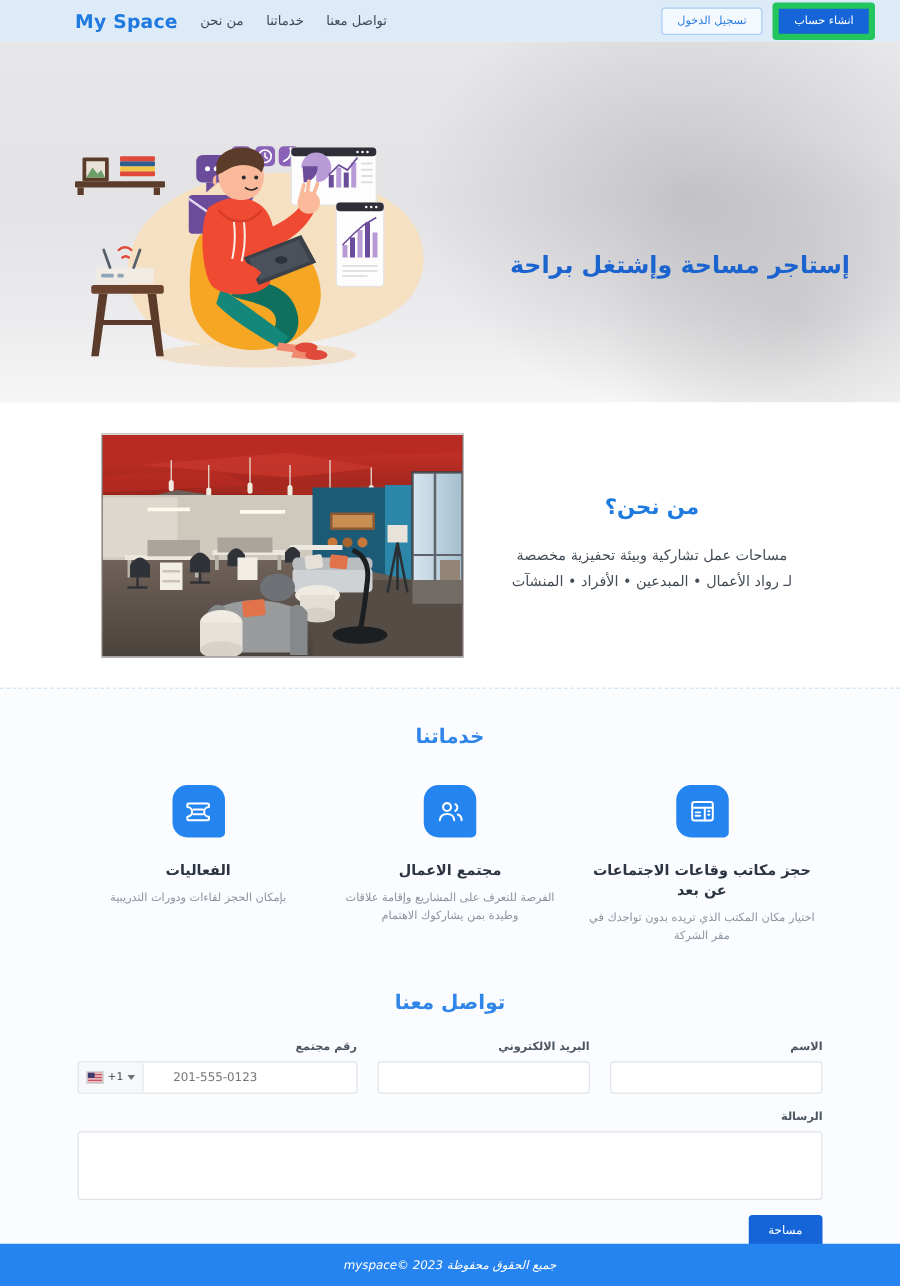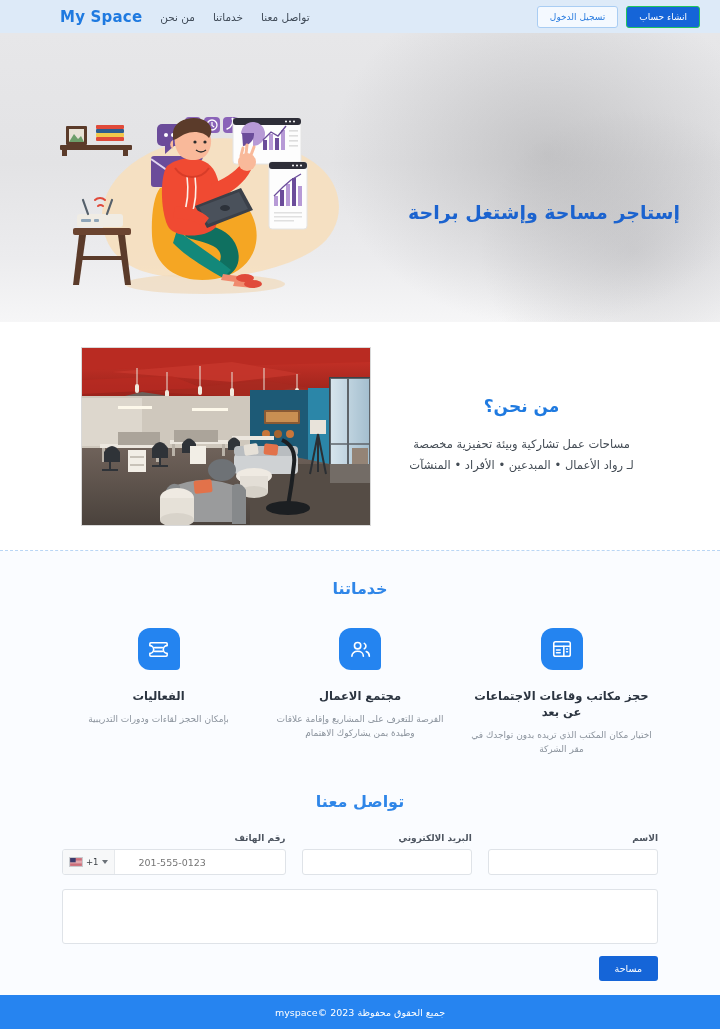--- a/index.html
+++ b/index.html
@@ -31,21 +31,21 @@
   }
   .nav-buttons { display: flex; align-items: center; gap: 8px; }
   .btn-login {
     font-size: 9px; color: #2b7de0; background: #f4f9ff;
     border: 1px solid #a9cdf3; border-radius: 3px;
     padding: 5px 12px; cursor: pointer; white-space: nowrap;
     font-family: inherit;
   }
   .btn-signup {
     font-size: 9px; color: #ffffff; background: #1565d8;
-    border: 1px solid #22c55e; border-radius: 3px;
+    border: 5px solid #22c55e; border-radius: 3px;
     padding: 5px 12px; cursor: pointer; white-space: nowrap;
     font-family: inherit;
   }
 
   
   .hero {
     height: 289px; position: relative; overflow: hidden;
     background:
       radial-gradient(ellipse 300px 240px at 76% 42%, rgba(150,150,152,.40) 0%, rgba(170,170,172,.20) 45%, rgba(255,255,255,0) 72%),
       radial-gradient(ellipse 220px 200px at 88% 75%, rgba(120,120,125,.22) 0%, rgba(255,255,255,0) 70%),
@@ -172,21 +172,21 @@
   .btn-send {
     margin-top: 12px; font-size: 9.5px; color: #fff;
     background: #1565d8; border: none; border-radius: 3px;
     padding: 7px 16px; cursor: pointer; font-family: inherit;
   }
 
   
   .footer {
     position: absolute; bottom: 0; left: 0; right: 0;
     height: 34px; background: #2684f0;
-    display: flex; align-items: center; justify-content: center;
+    display: flex; align-items: center; justify-content: center; font-style: italic;
   }
   .footer-text { font-size: 9.5px; color: #ffffff; direction: rtl; }
 </style>
 </head>
 <body>
 
 <div class="navbar">
   <div class="nav-buttons">
     <button class="btn-signup">انشاء حساب</button>
     <button class="btn-login">تسجيل الدخول</button>
@@ -509,21 +509,21 @@
         <label class="field-label">الاسم</label>
         <input class="field-input" type="text" value="" style="">
       </div>
 
       <div class="field">
         <label class="field-label">البريد الالكتروني</label>
         <input class="field-input" type="text" value="" style="">
       </div>
 
       <div class="field">
-        <label class="field-label">رقم الهاتف</label>
+        <label class="field-label">رقم مجتمع</label>
         <div class="phone-box">
           <div class="phone-flag-btn">
             <svg class="flag" viewBox="0 0 19 13">
               <rect width="19" height="13" fill="#b22234"></rect>
               <rect y="1" width="19" height="1" fill="#fff"></rect>
               <rect y="3" width="19" height="1" fill="#fff"></rect>
               <rect y="5" width="19" height="1" fill="#fff"></rect>
               <rect y="7" width="19" height="1" fill="#fff"></rect>
               <rect y="9" width="19" height="1" fill="#fff"></rect>
               <rect y="11" width="19" height="1" fill="#fff"></rect>
@@ -532,20 +532,21 @@
             <span class="dial-code">+1</span>
             <span class="caret"></span>
           </div>
           <input class="phone-input" type="text" placeholder="201-555-0123" style="">
         </div>
       </div>
 
     </div>
 
     <div class="msg-field">
+      <label class="field-label">الرسالة</label>
       <textarea class="msg-area" style=""></textarea>
     </div>
 
     <button class="btn-send">مساحة</button>
   </div>
 </section>
 
 <footer class="footer">
   <span class="footer-text">جميع الحقوق محفوظة 2023 ©myspace</span>
 </footer>

